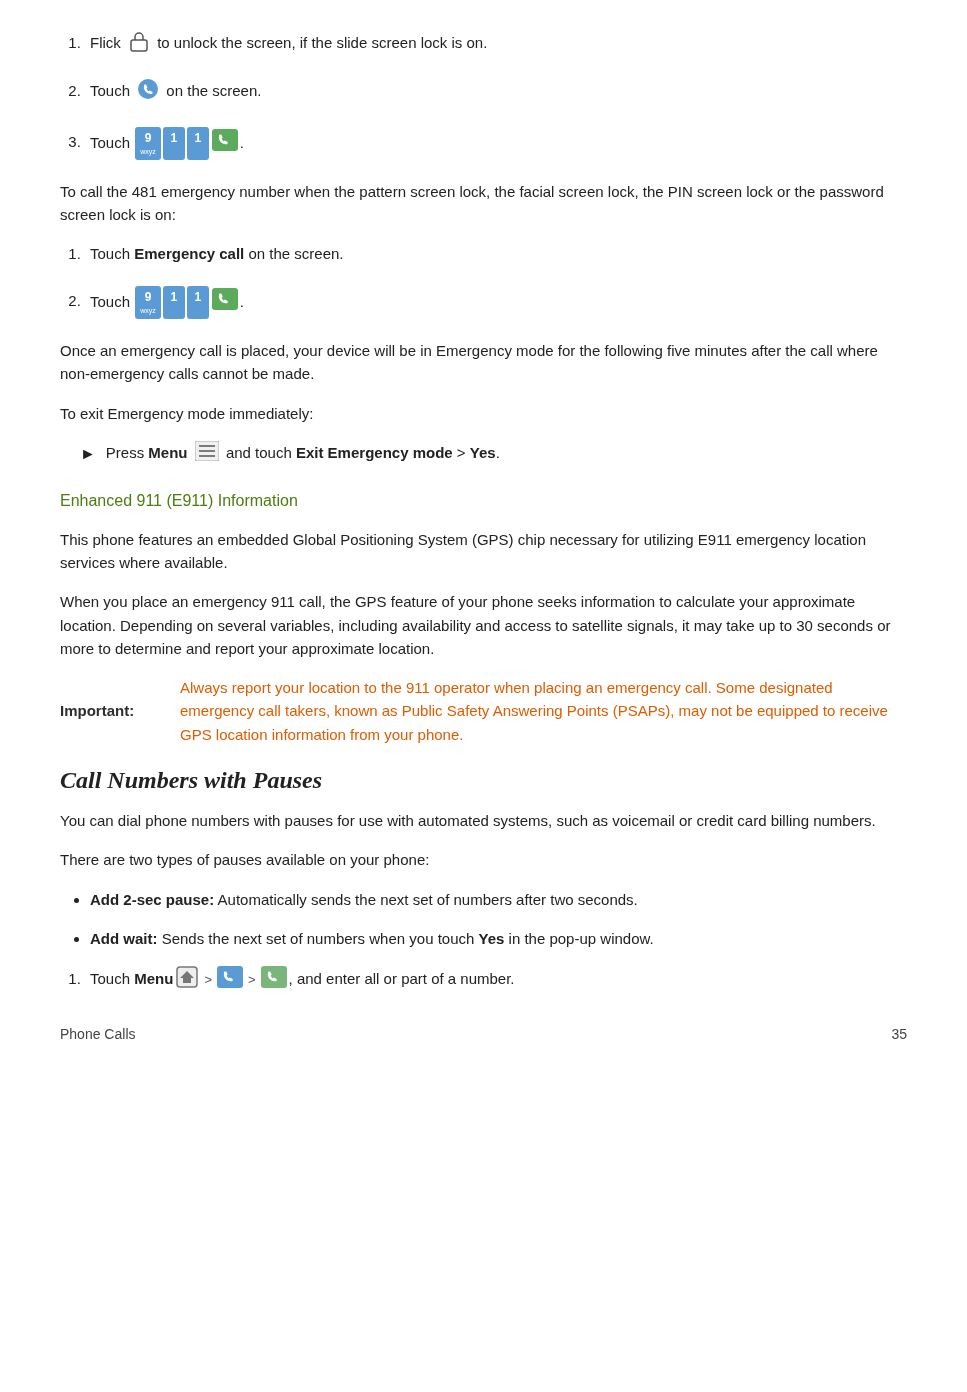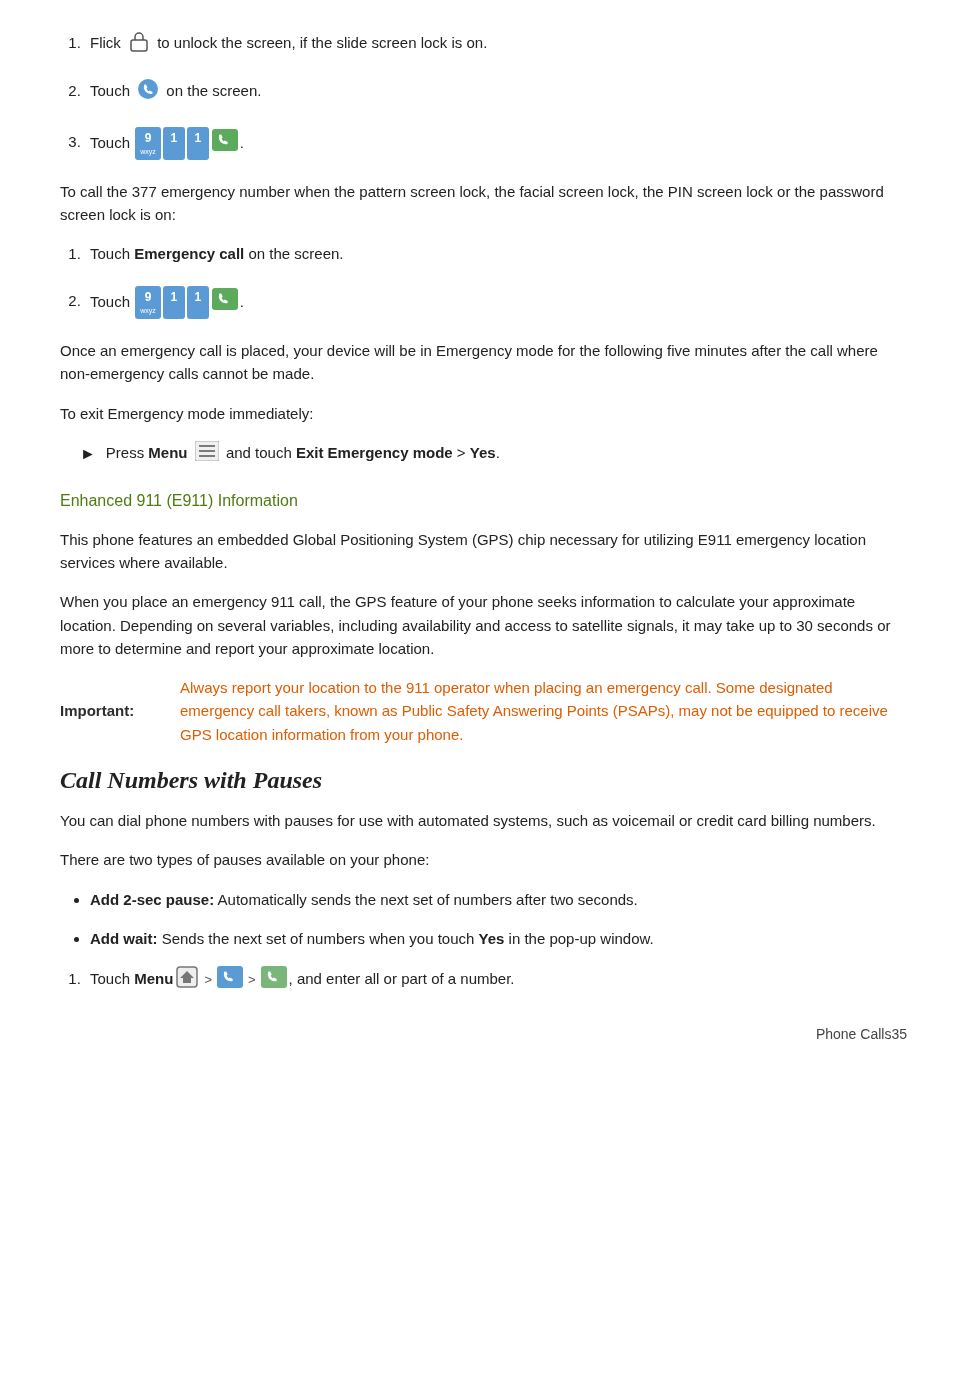--- a/index.html
+++ b/index.html
@@ -63,21 +63,21 @@
       flex-shrink: 0;
       font-size: 15px;
     }
     .important-text {
       color: #e05c00;
       font-size: 15px;
       line-height: 1.55;
     }
     .footer-row {
       display: flex;
-      justify-content: flex-end;
+      justify-content: space-between;
       margin-top: 30px;
       border-top: none;
       font-size: 14px;
       color: #444;
     }
 
     
     .key-btn {
       display: inline-block;
       background: #5b9bd5;
@@ -138,21 +138,21 @@
   <li>
     <span>Touch </span><span class="key-btn">9<span class="key-btn-sub">wxyz</span></span><span class="key-btn">1<span class="key-btn-sub">&nbsp;</span></span><span class="key-btn">1<span class="key-btn-sub">&nbsp;</span></span><span style="display:inline-block;vertical-align:middle;margin:0 2px;">
       <svg width="26" height="22" viewBox="0 0 26 22" xmlns="http://www.w3.org/2000/svg">
         <rect x="0" y="0" width="26" height="22" rx="3" fill="#5caa5c"></rect>
         <path d="M7 7c0-1 .5-1.5 1-1.5h1.2l1.5 3-1.1 1s1 2 2 3l1.1-1 3 1.5v1.2c0 .5-.5 1-1.5 1C10 15.5 6 11.5 7 7z" fill="#fff"></path>
       </svg>
     </span><span>.</span>
   </li>
 </ol>
 
-<p class="para">To call the 377 emergency number when the pattern screen lock, the facial screen lock, the PIN screen lock or the password screen lock is on:</p>
+<p class="para">To call the 481 emergency number when the pattern screen lock, the facial screen lock, the PIN screen lock or the password screen lock is on:</p>
 
 <ol>
   <li>
     <span>Touch </span><strong>Emergency call</strong><span> on the screen.</span>
   </li>
   <li>
     <span>Touch </span><span class="key-btn">9<span class="key-btn-sub">wxyz</span></span><span class="key-btn">1<span class="key-btn-sub">&nbsp;</span></span><span class="key-btn">1<span class="key-btn-sub">&nbsp;</span></span><span style="display:inline-block;vertical-align:middle;margin:0 2px;">
       <svg width="26" height="22" viewBox="0 0 26 22" xmlns="http://www.w3.org/2000/svg">
         <rect x="0" y="0" width="26" height="22" rx="3" fill="#5caa5c"></rect>
         <path d="M7 7c0-1 .5-1.5 1-1.5h1.2l1.5 3-1.1 1s1 2 2 3l1.1-1 3 1.5v1.2c0 .5-.5 1-1.5 1C10 15.5 6 11.5 7 7z" fill="#fff"></path>

